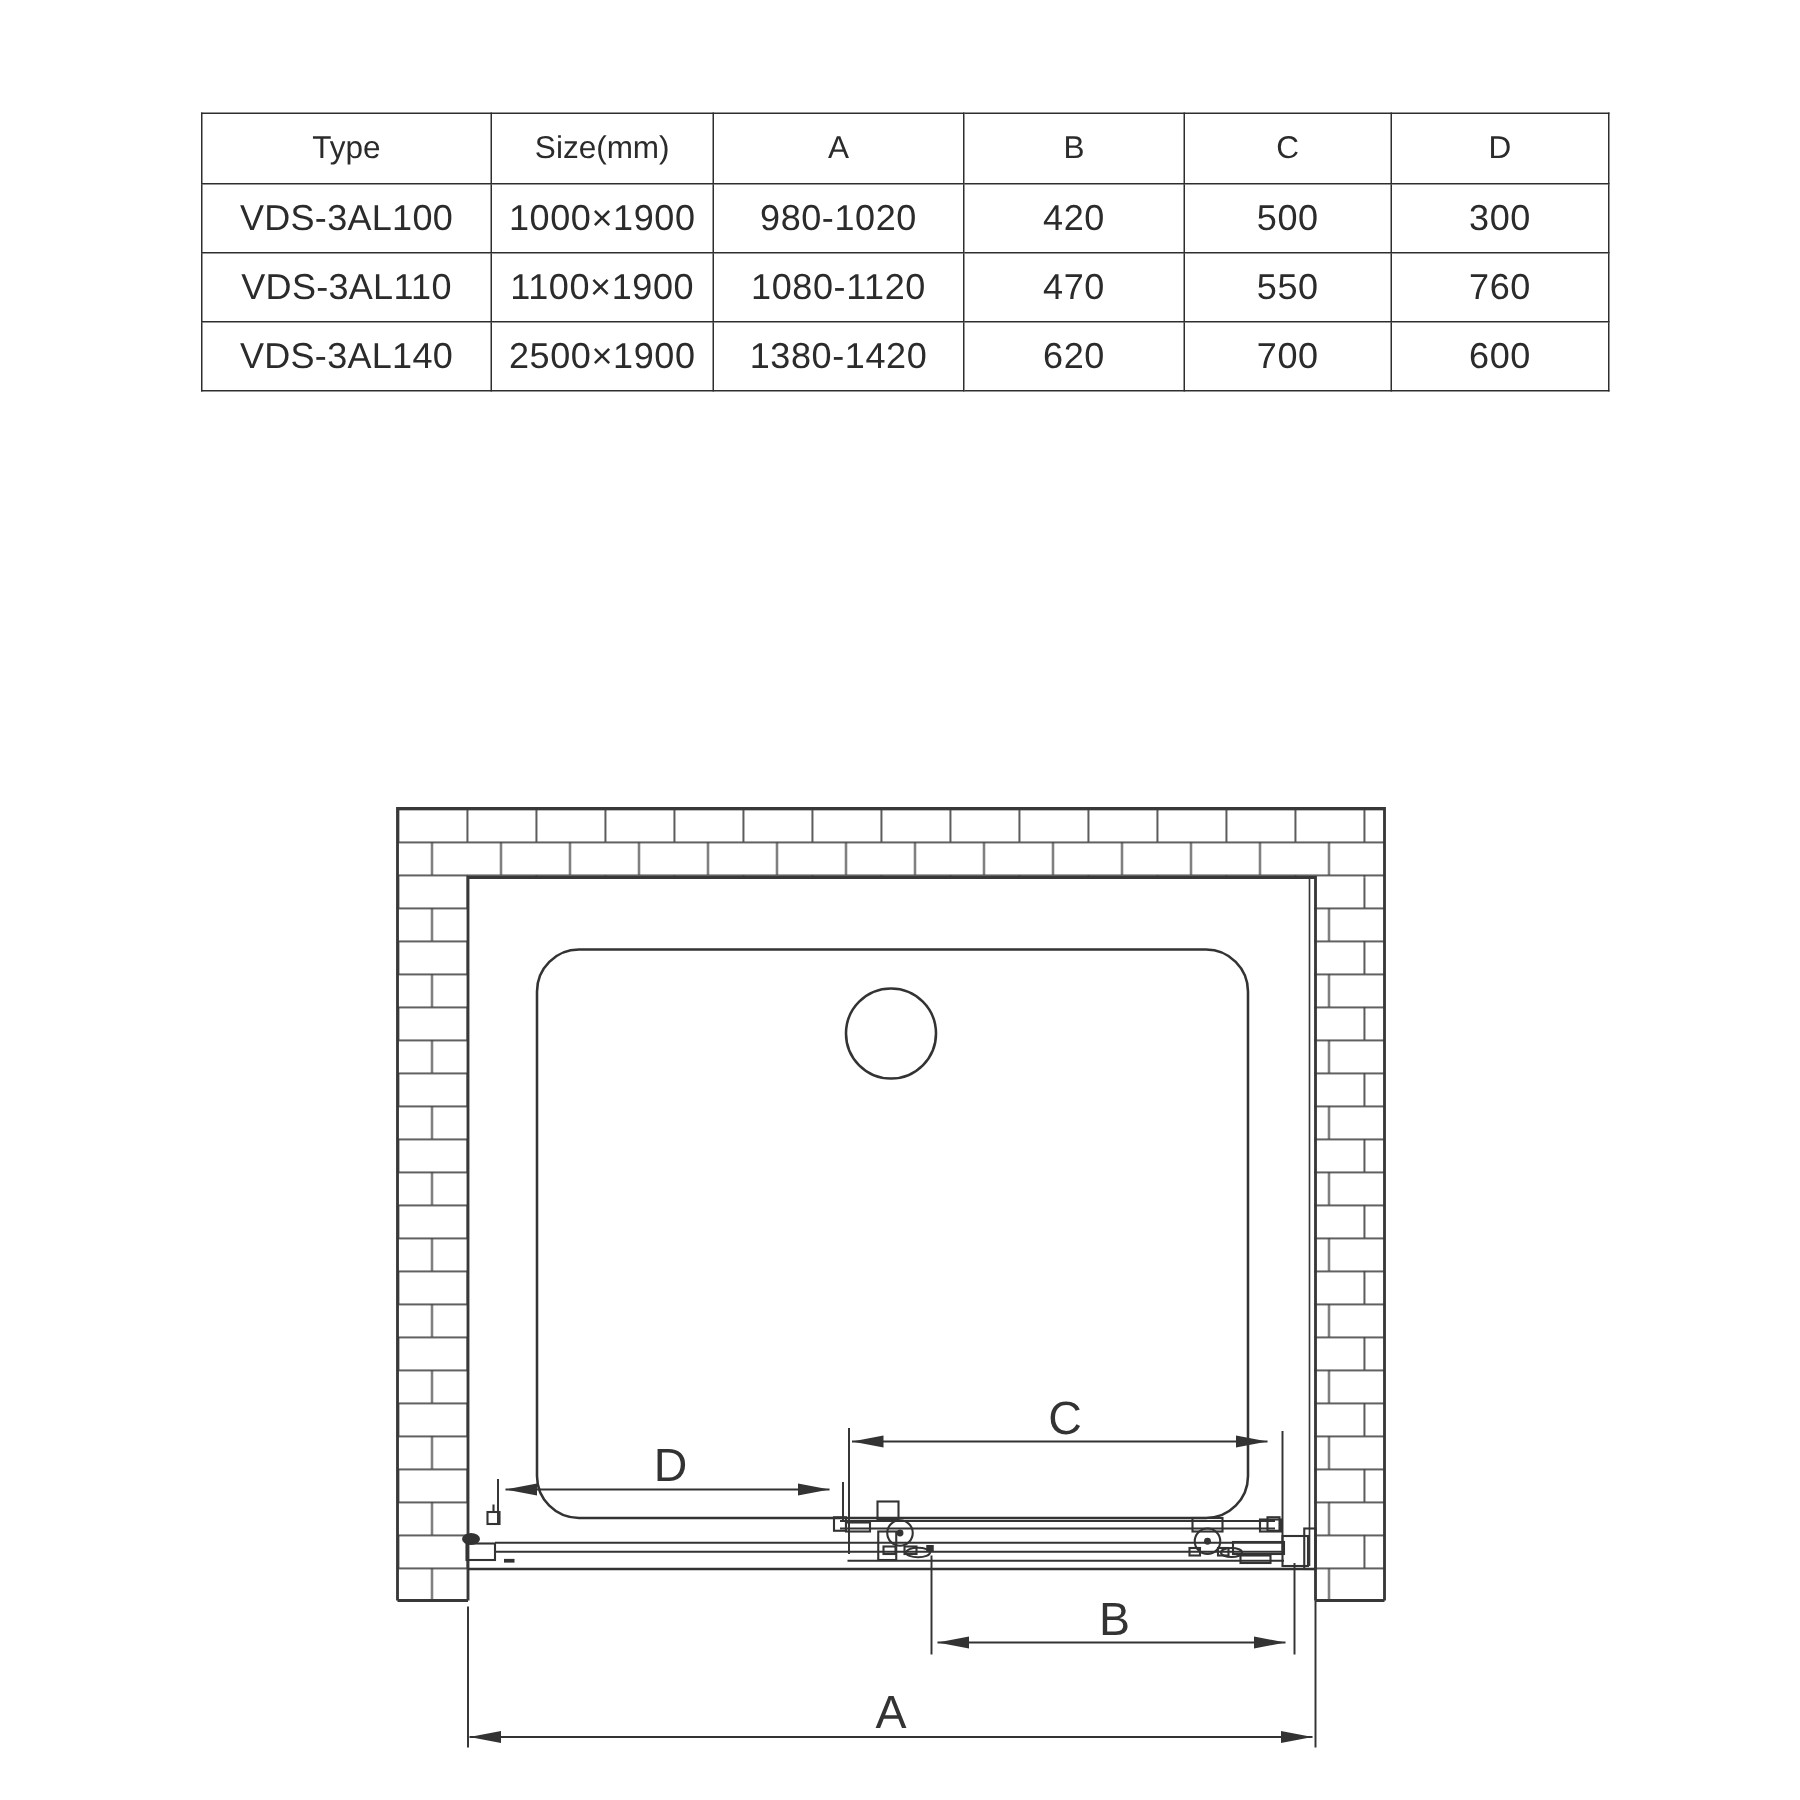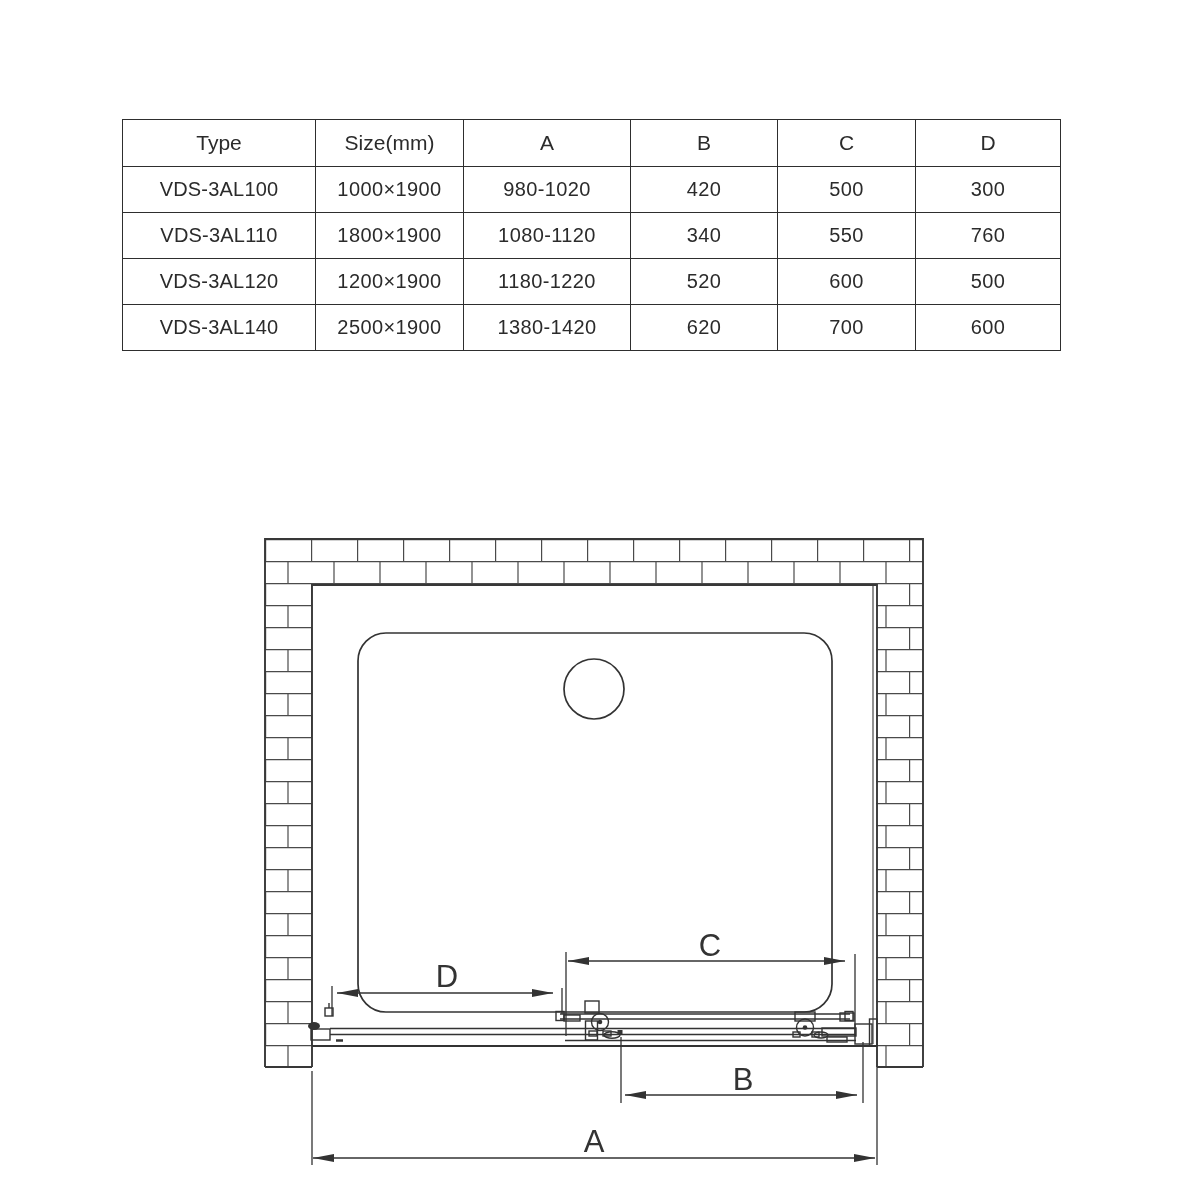--- a/index.html
+++ b/index.html
@@ -1,29 +1,29 @@
 <!DOCTYPE html>
 <html><head>
 <meta charset="utf-8">
 <style>
   html,body{margin:0;padding:0;background:#ffffff;}
   body{width:1200px;height:1200px;font-family:"Liberation Sans",sans-serif;}
   .page{position:relative;width:1200px;height:1200px;overflow:hidden;background:#fff;}
 
   
   table.spec{
-    position:absolute;left:122px;top:75px;width:938px;
-    border-collapse:collapse;table-layout:fixed;color:#2b2b2b;margin-top:44px;
+    position:absolute;left:134px;top:75px;width:938px;
+    border-collapse:collapse;table-layout:fixed;color:#2b2b2b;
   }
   .spec th,.spec td{
     border:1.6px solid #2e2e2e;text-align:center;vertical-align:middle;padding:0;
     font-weight:400;white-space:nowrap;
   }
   .spec th{height:46px;font-size:21px;}
-  .spec td{height:45px;font-size:20px;letter-spacing:.4px;}
+  .spec td{height:45px;font-size:24px;letter-spacing:.4px;}
   .spec td:first-child{letter-spacing:.2px;}
 
   
   svg.diagram{position:absolute;left:0;top:0;}
   .dimtext{font-family:"Liberation Sans",sans-serif;font-size:31px;fill:#333333;}
 </style>
 </head>
 <body>
 
 <div class="page">
@@ -53,35 +53,27 @@
           <td>VDS-3AL100</td>
           <td>1000×1900</td>
           <td>980-1020</td>
           <td>420</td>
           <td>500</td>
           <td>300</td>
         </tr>
 
         <tr>
           <td>VDS-3AL110</td>
-          <td>1800×1900</td>
+          <td>1100×1900</td>
           <td>1080-1120</td>
-          <td>340</td>
+          <td>470</td>
           <td>550</td>
           <td>760</td>
         </tr>
 
-        <tr>
-          <td>VDS-3AL120</td>
-          <td>1200×1900</td>
-          <td>1180-1220</td>
-          <td>520</td>
-          <td>600</td>
-          <td>500</td>
-        </tr>
 
 
         <tr>
           <td>VDS-3AL140</td>
           <td>2500×1900</td>
           <td>1380-1420</td>
           <td>620</td>
           <td>700</td>
           <td>600</td>
         </tr>

